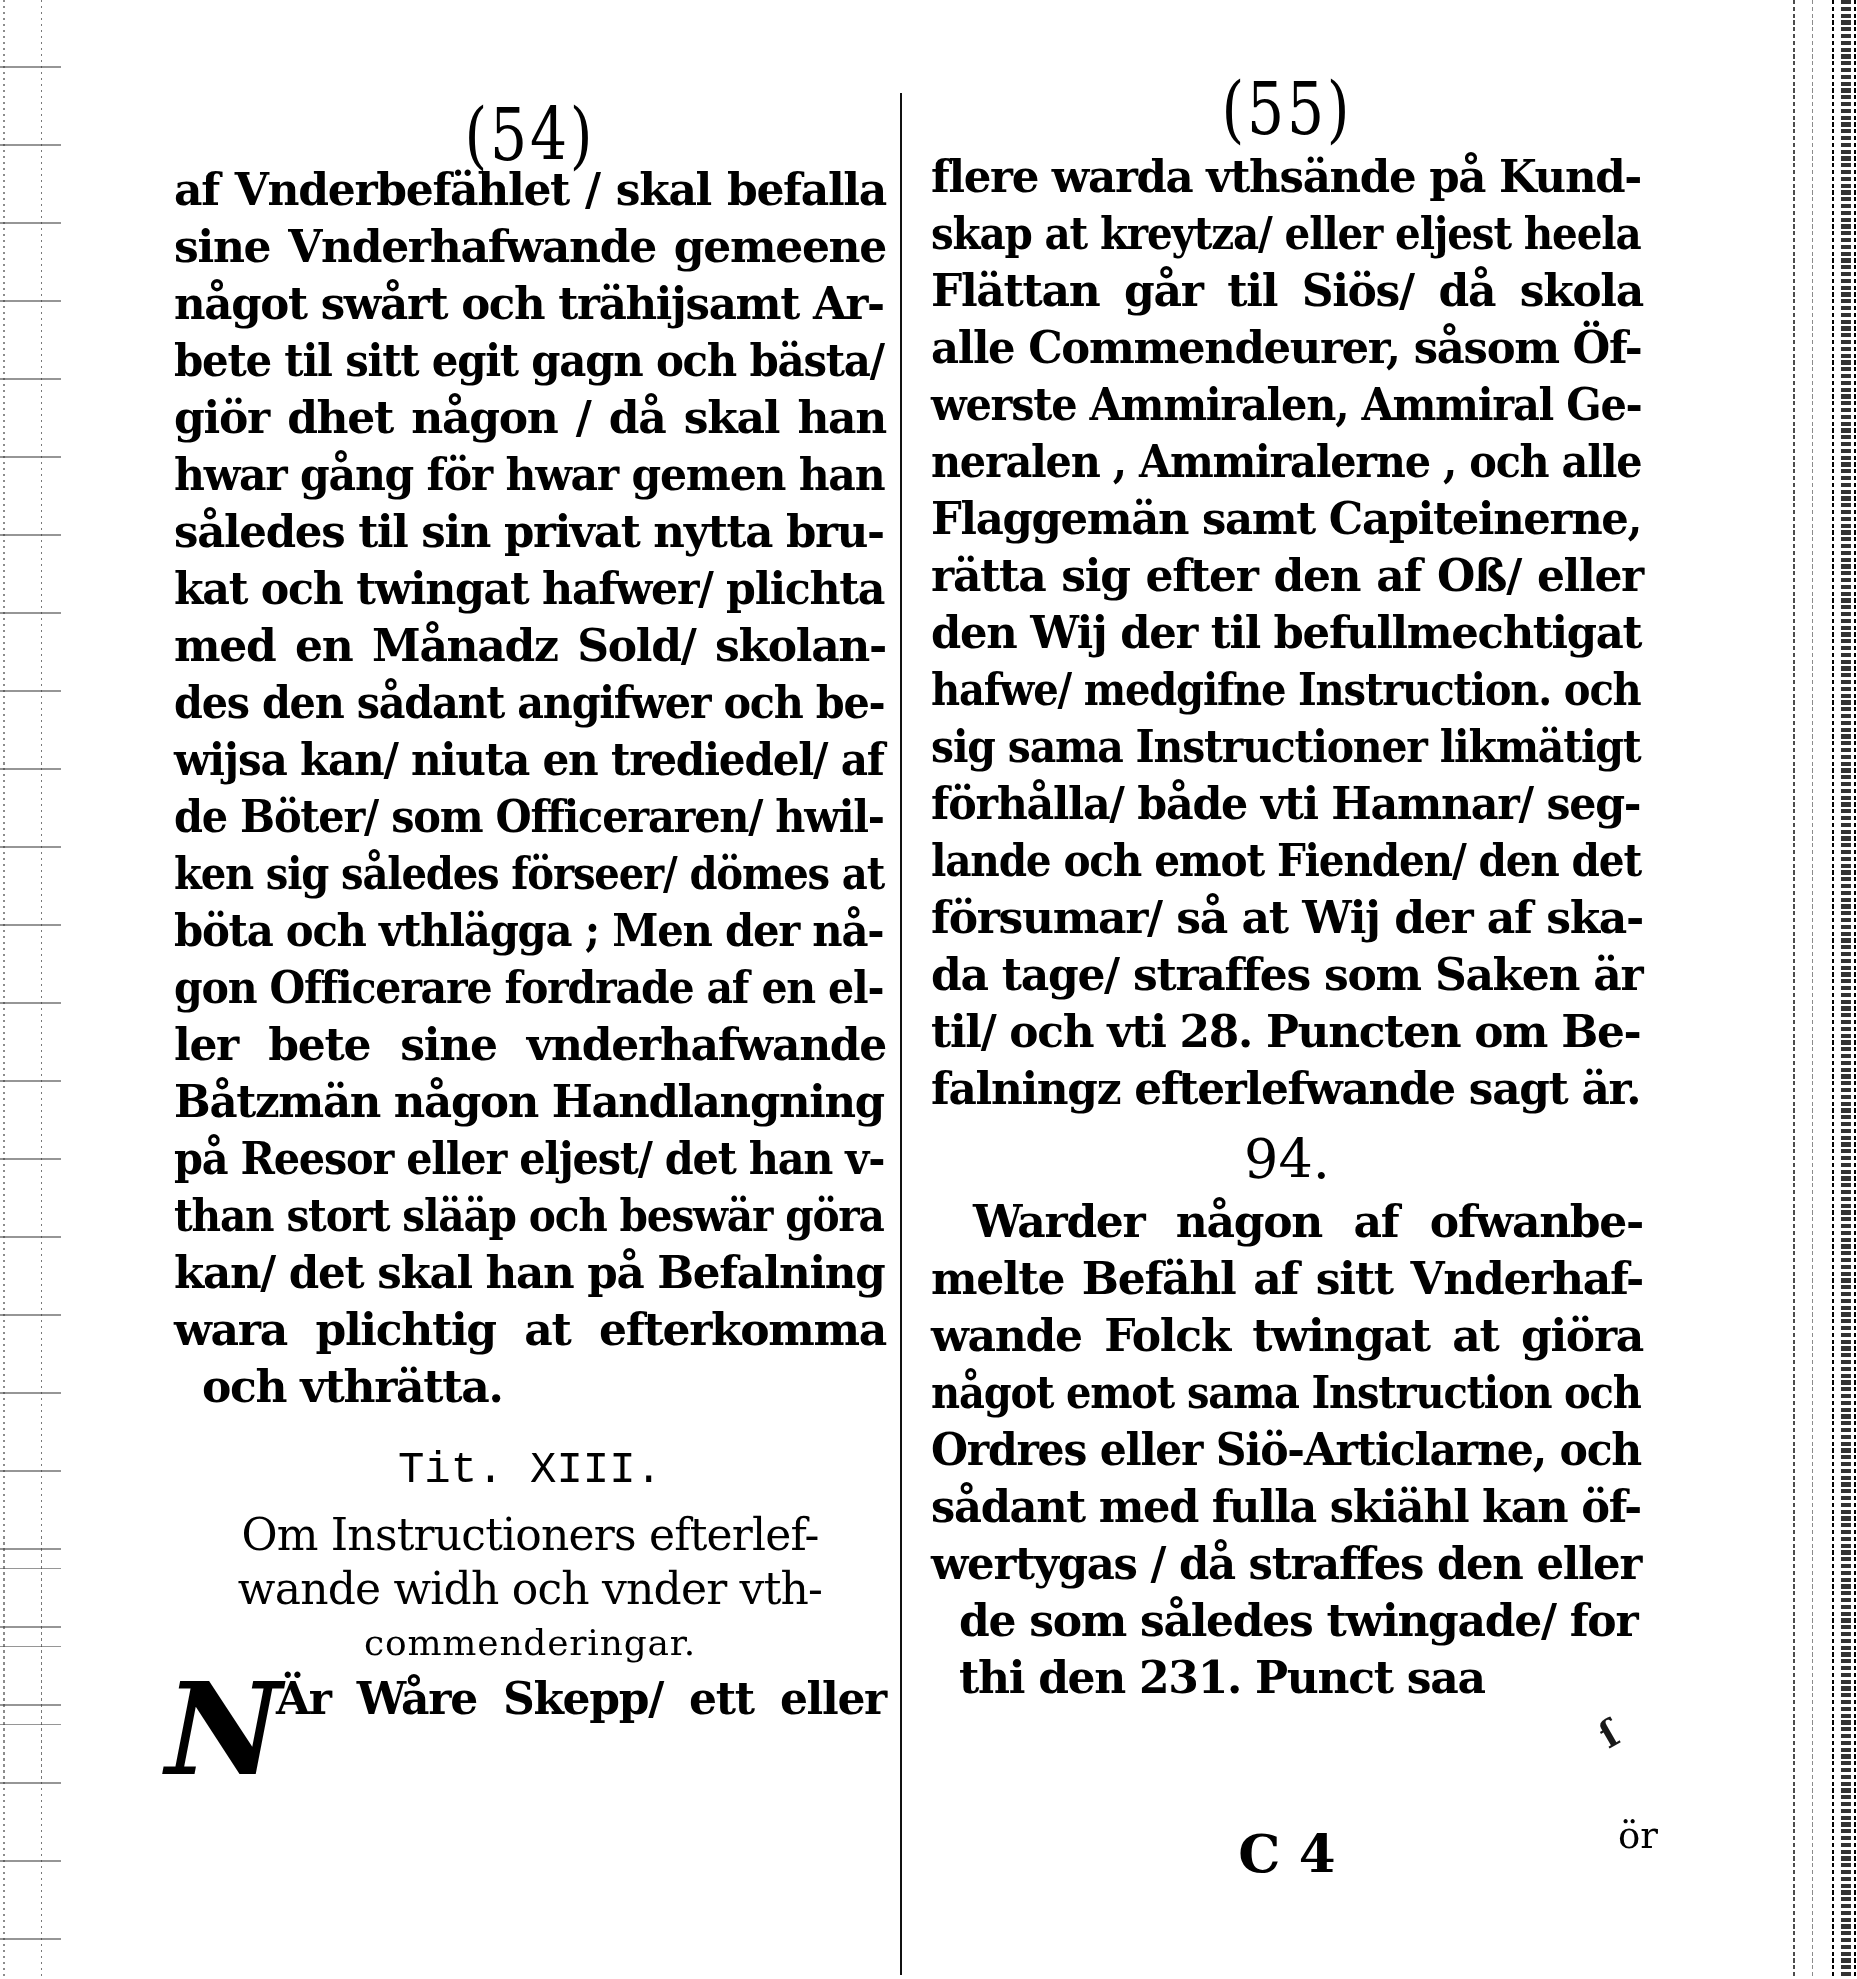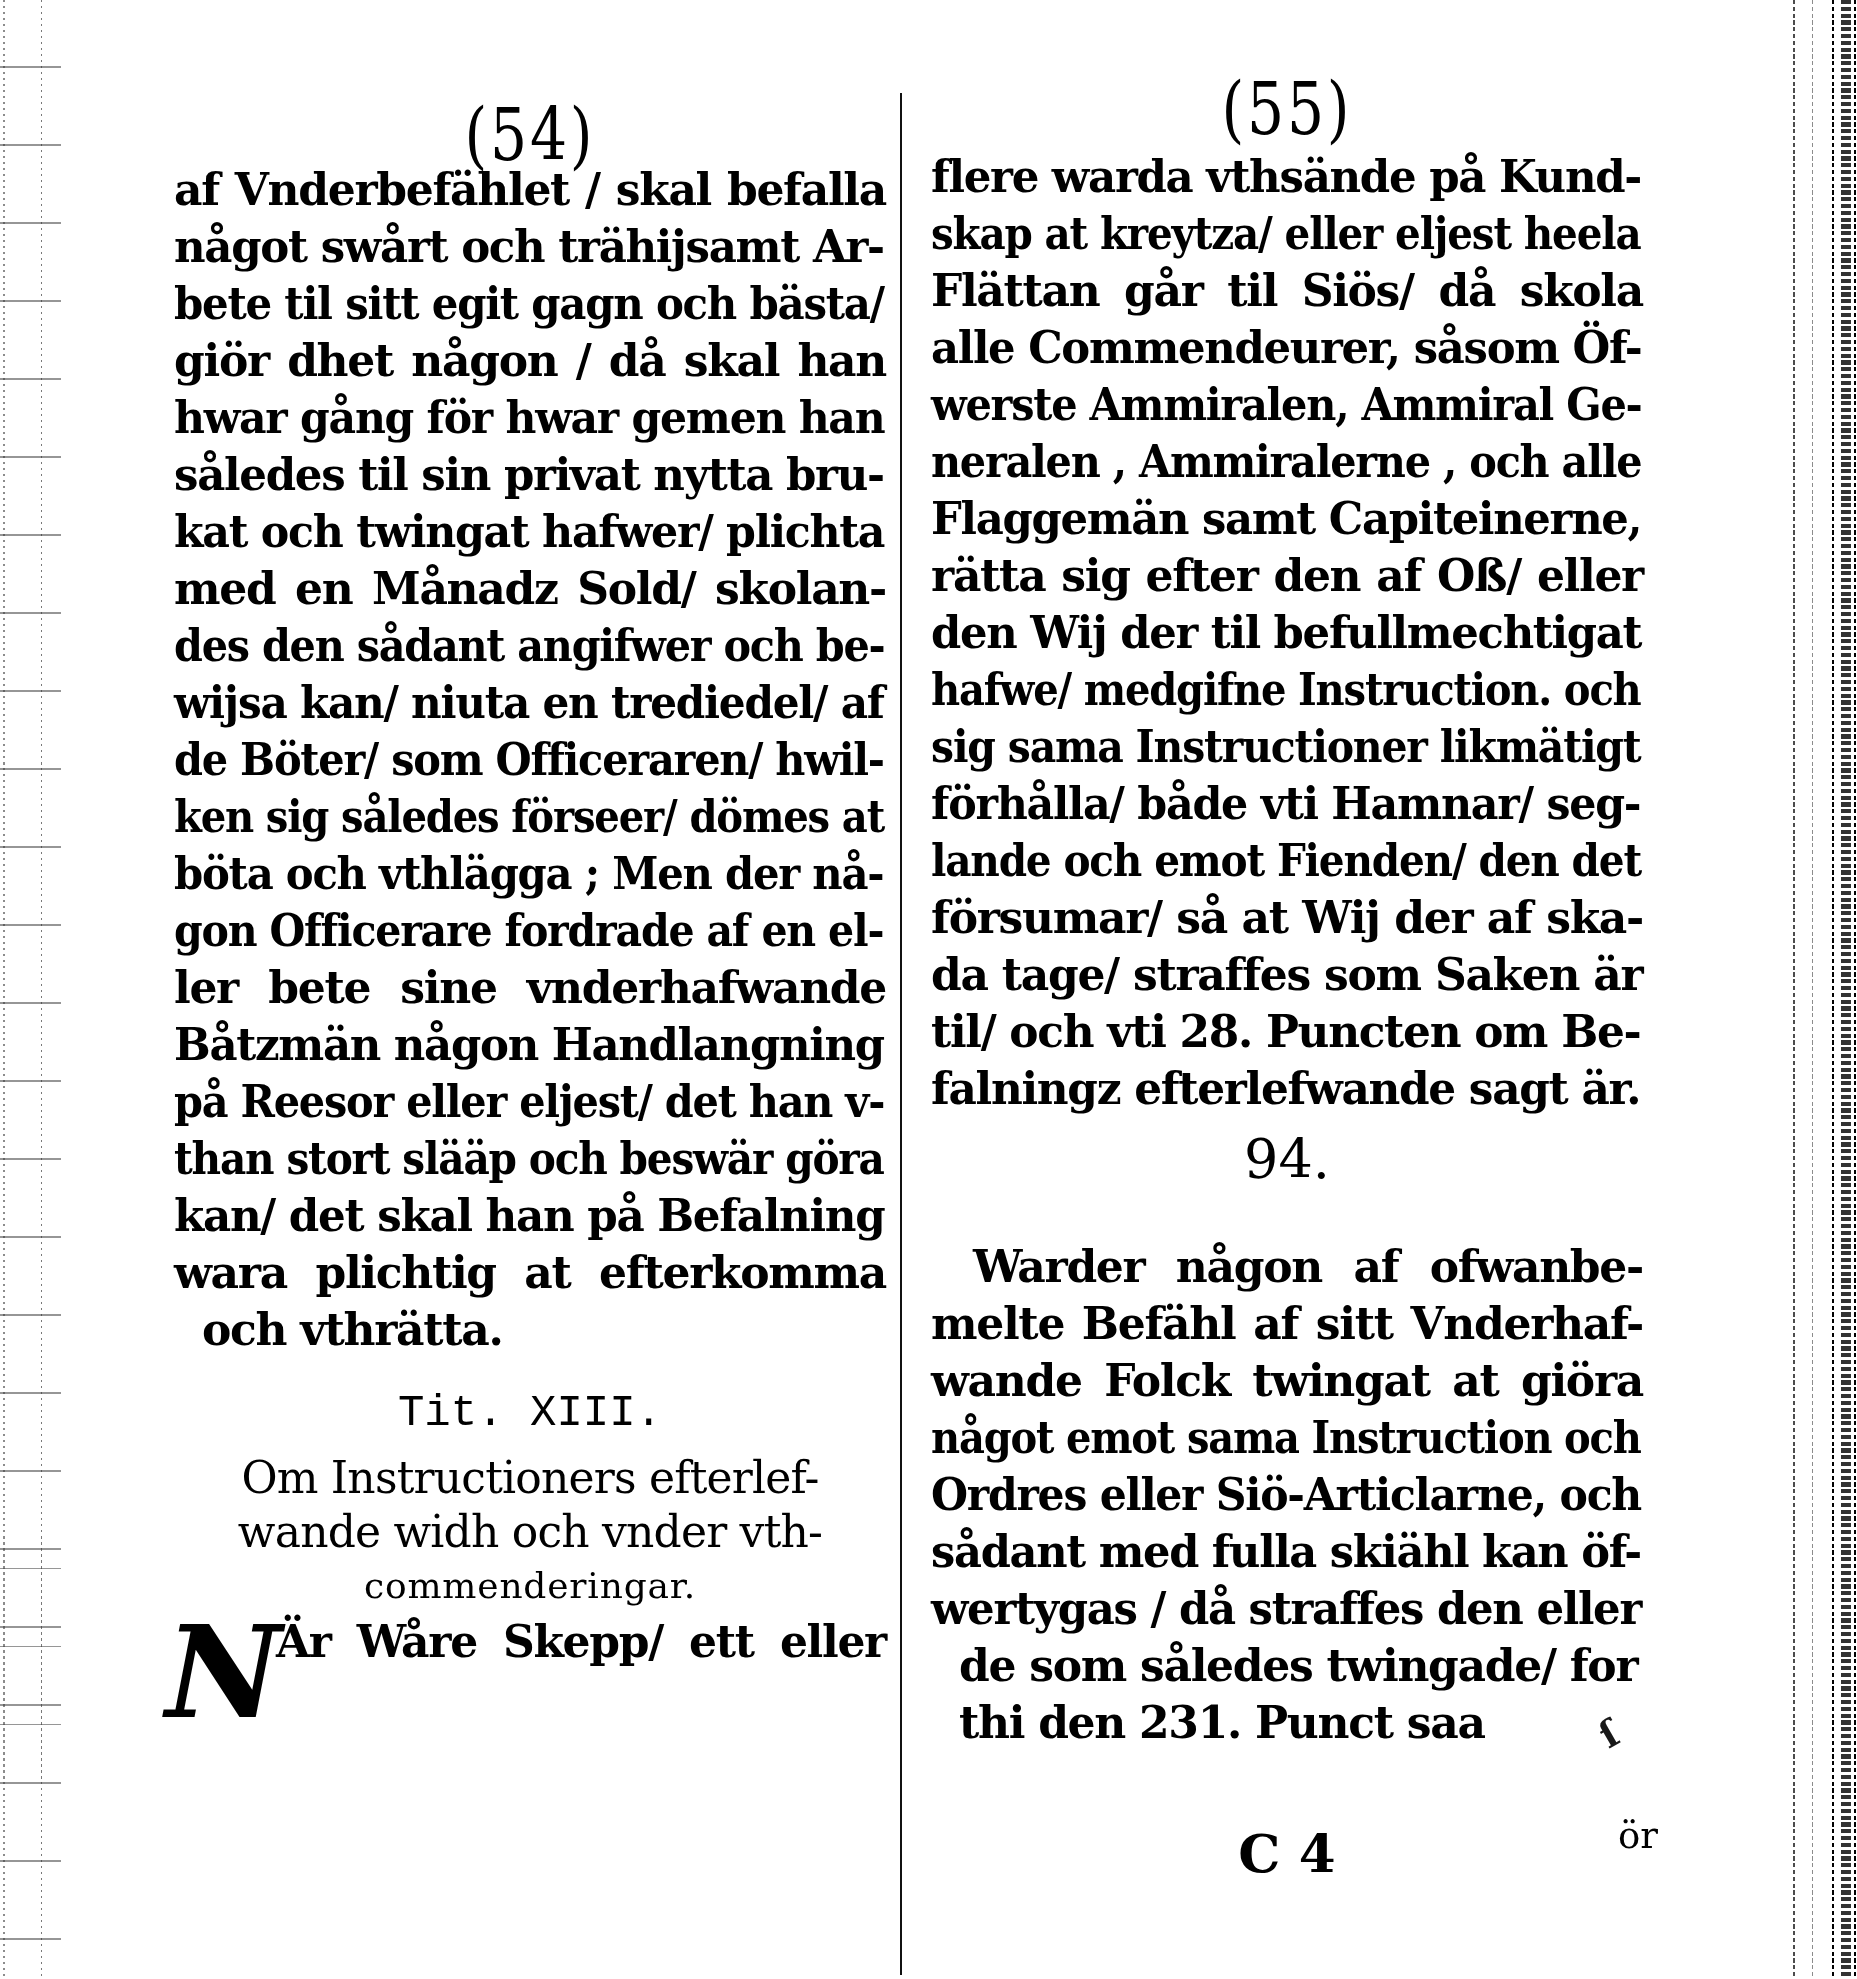--- a/index.html
+++ b/index.html
@@ -68,21 +68,21 @@
     }
     .first-para .line { padding-left: 102px; }
     .catchword {
       display: block; text-align: right; font-weight: bold; font-size: 44px;
       height: 57px; line-height: 57px;
     }
     .section-number {
       display: block; text-align: center; font-size: 54px; font-weight: normal;
       height: 76px; line-height: 85px;
     }
-    .indent { padding-left: 42px; margin-top: 45px; }
+    .indent { padding-left: 42px; }
     .signature {
       position: absolute; left: 0; right: 0; top: 1822px; text-align: center;
       font-size: 53px; font-weight: bold;
     }
     .fragment {
       position: absolute; left: 670px; top: 1712px; font-size: 37px; font-weight: bold;
       transform: rotate(-30deg); opacity: .9;
     }
     .fragment2 {
       position: absolute; left: 687px; top: 1814px; font-size: 37px; font-weight: normal;
@@ -92,20 +92,21 @@
 <body>
 
 <div class="scan-edge-left"></div>
 <div class="scan-edge-right"></div>
 <div class="gutter"></div>
 
 <section class="page left">
   <div class="page-number">(54)</div>
   <div class="text-block">
     <span class="line">af Vnderbefählet / skal befalla</span>
+    <span class="line">sine Vnderhafwande gemeene</span>
     <span class="line" style="transform: scaleX(0.988);">något swårt och trähijsamt Ar-</span>
     <span class="line" style="transform: scaleX(0.952);">bete til sitt egit gagn och bästa/</span>
     <span class="line">giör dhet någon / då skal han</span>
     <span class="line" style="transform: scaleX(0.967);">hwar gång för hwar gemen han</span>
     <span class="line" style="transform: scaleX(0.988);">således til sin privat nytta bru-</span>
     <span class="line" style="transform: scaleX(0.971);">kat och twingat hafwer/ plichta</span>
     <span class="line">med en Månadz Sold/ skolan-</span>
     <span class="line" style="transform: scaleX(0.939);">des den sådant angifwer och be-</span>
     <span class="line" style="transform: scaleX(0.959);">wijsa kan/ niuta en trediedel/ af</span>
     <span class="line" style="transform: scaleX(0.942);">de Böter/ som Officeraren/ hwil-</span>

